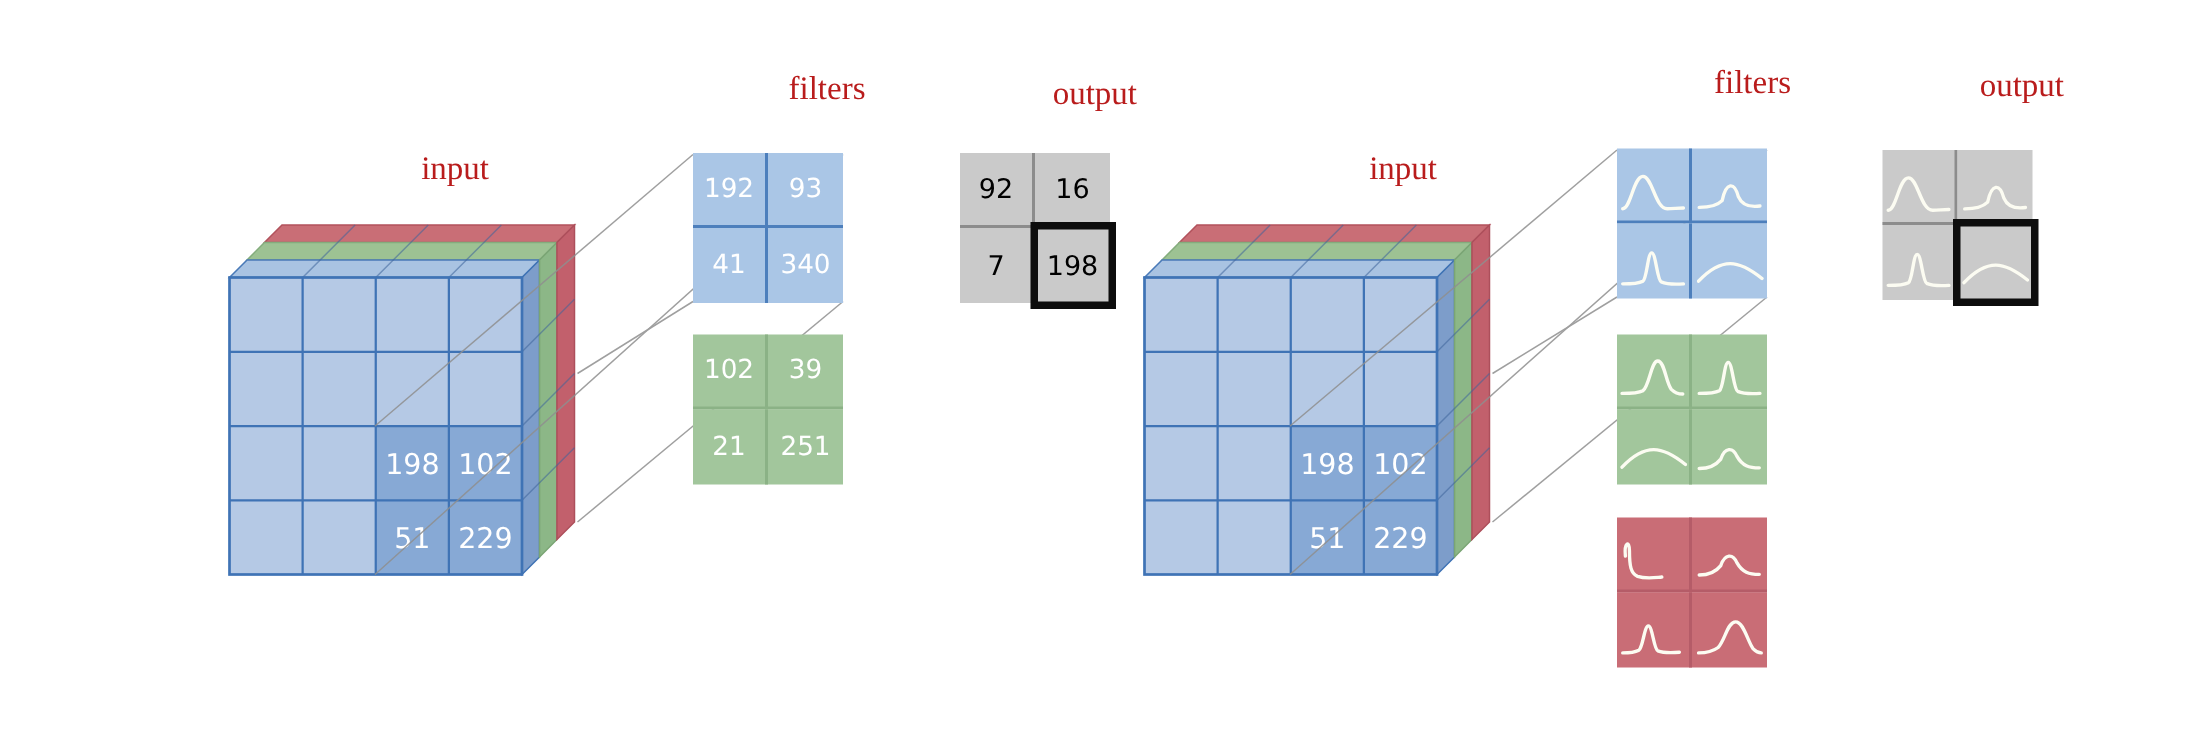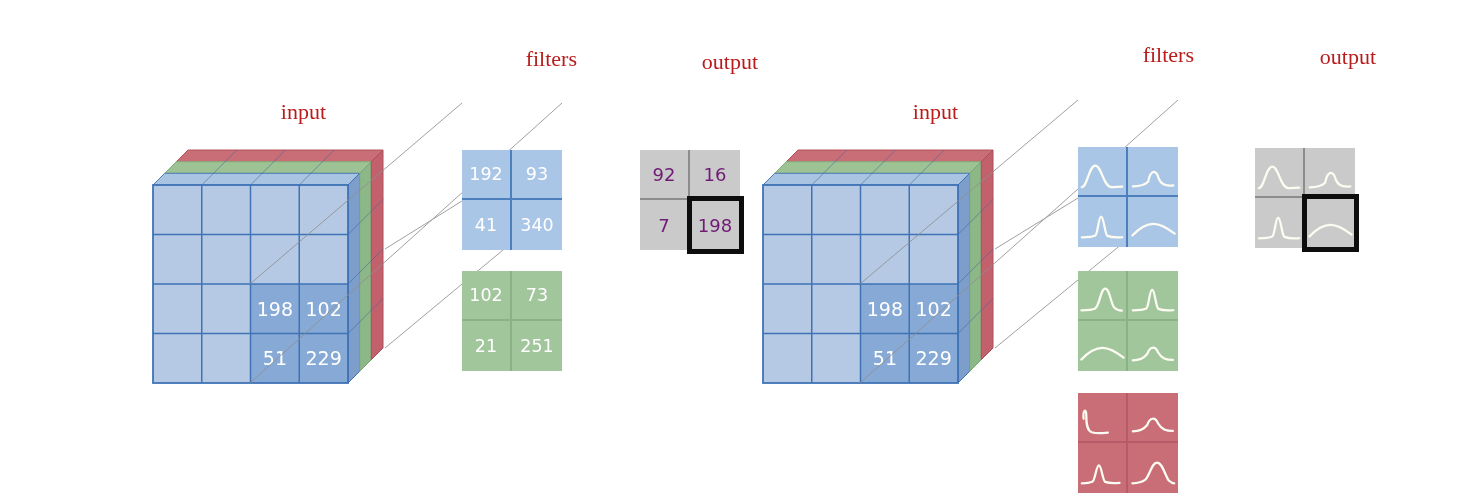--- a/index.html
+++ b/index.html
@@ -4,30 +4,30 @@
 <style>
   html,body{margin:0;padding:0;background:#ffffff;}
   .canvas{position:relative;width:1465px;height:493px;background:#ffffff;overflow:hidden;
           font-family:"Liberation Sans",sans-serif;}
   .scene{position:absolute;left:0;top:0;}
 
   .panel-label{position:absolute;width:140px;text-align:right;
     font-family:"Liberation Serif",serif;font-size:22px;color:#b91c1c;}
 
   .fgrid{position:absolute;width:80px;height:100px;display:grid;
-         grid-template-columns:50px 50px;grid-template-rows:50px 50px;margin-top:48px;}
+         grid-template-columns:50px 50px;grid-template-rows:50px 50px;}
   .fgrid .cell{box-sizing:border-box;display:flex;align-items:center;justify-content:center;
     font-family:"DejaVu Sans","Liberation Sans",sans-serif;font-size:17.5px;color:#ffffff;}
   .fgrid .cell:nth-child(1){border-right:2px solid;border-bottom:2px solid;}
   .fgrid .cell:nth-child(2){border-bottom:2px solid;}
   .fgrid .cell:nth-child(3){border-right:2px solid;text-align:center;}
   .fgrid.blue  .cell{background:#aac6e6;border-color:#4d7fbc;}
   .fgrid.green .cell{background:#a2c69c;border-color:#8bb286;}
   .fgrid.red   .cell{background:#c96d76;border-color:#b55c68;}
-  .fgrid.gray  .cell{background:#cacaca;border-color:#8c8c8c;color:#701a75;font-size:18px;}
+  .fgrid.gray  .cell{background:#cacaca;border-color:#8c8c8c;color:#000000;font-size:18px;}
 
   .curve{width:45px;height:32px;margin-top:8px;}
   .curve use, .curve-sym path{fill:none;stroke:#fcfcf2;stroke-width:5;
     stroke-linecap:round;stroke-linejoin:round;}
 
   .hl{position:absolute;left:47px;top:46px;width:57px;height:58px;
       box-sizing:border-box;border:5px solid #0d0d0d;pointer-events:none;}
 </style>
 </head>
 <body>
@@ -126,21 +126,21 @@
   <div class="panel-label" style="left:1236px;top:44px">output</div>
 
   <div class="fgrid blue" style="left:462px;top:102px">
     <div class="cell">192</div>
     <div class="cell">93</div>
     <div class="cell">41</div>
     <div class="cell">340</div>
   </div>
   <div class="fgrid green" style="left:462px;top:223px">
     <div class="cell">102</div>
-    <div class="cell">73</div>
+    <div class="cell">39</div>
     <div class="cell">21</div>
     <div class="cell">251</div>
   </div>
 
   <div class="fgrid gray" style="left:640px;top:102px">
     <div class="cell">92</div>
     <div class="cell">16</div>
     <div class="cell">7</div>
     <div class="cell">198</div>
     <div class="hl"></div>

